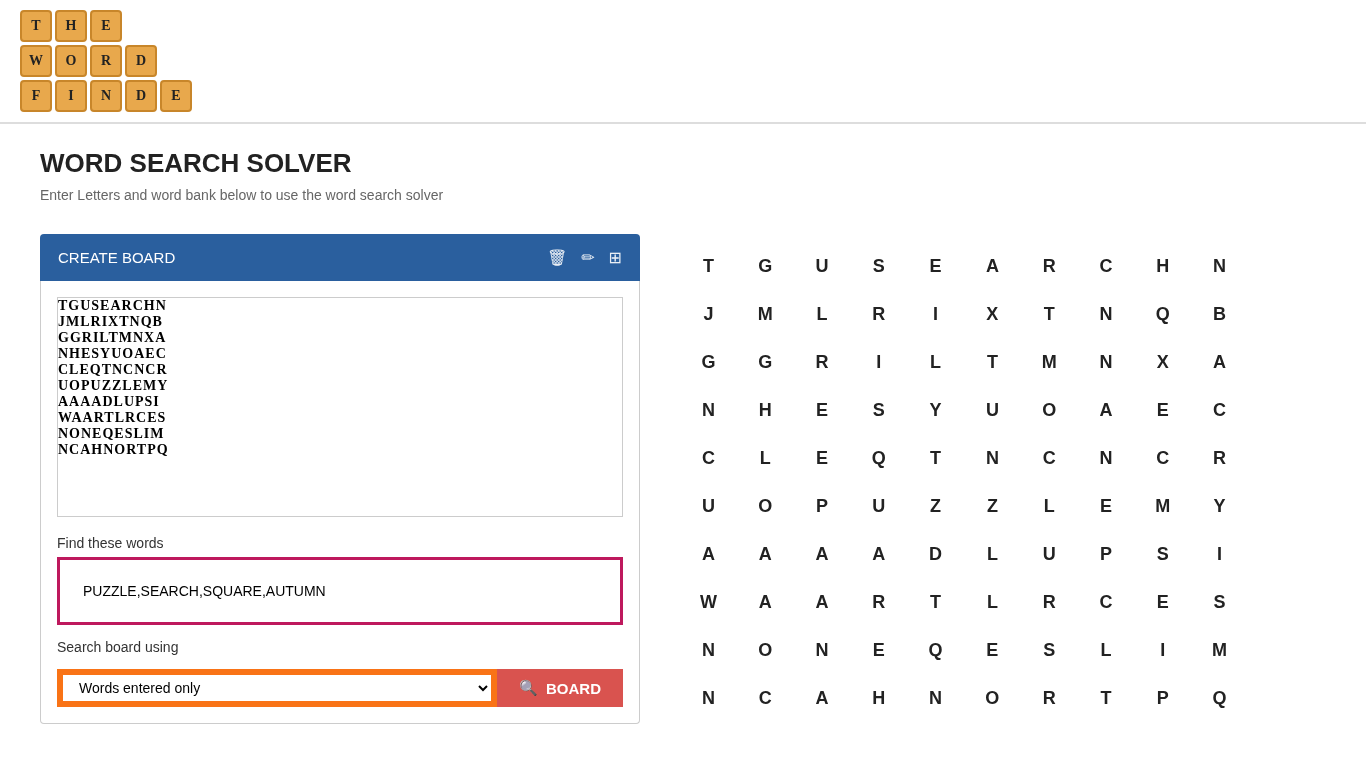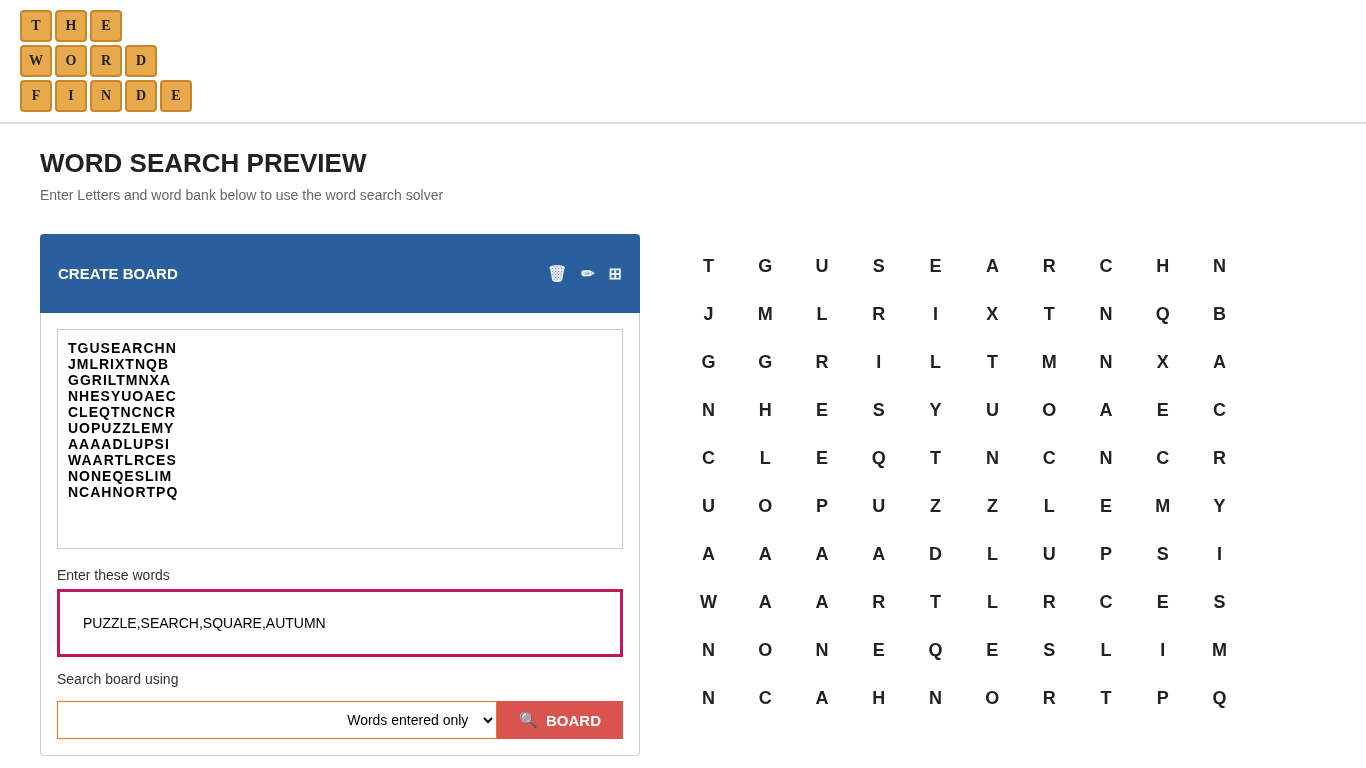--- a/index.html
+++ b/index.html
@@ -65,23 +65,23 @@
       flex: 0 0 600px;
     }
     .panel-right {
       flex: 0 0 600px;
     }
 
     
     .panel-header {
       background: #2a5f9e;
       color: #fff;
-      padding: 30px 18px;
+      padding: 14px 18px;
       font-size: 15px;
-      font-weight: bold;
+      font-weight: normal;
       display: flex;
       align-items: center;
       justify-content: space-between;
       border-radius: 4px 4px 0 0;
     }
     .panel-header-icons {
       display: flex;
       gap: 14px;
     }
     .panel-header-icon {
@@ -98,22 +98,21 @@
       padding: 16px;
       background: #fff;
       border-radius: 0 0 4px 4px;
     }
 
     
     .board-textarea {
       width: 100%;
       height: 220px;
       border: 1px solid #ccc;
-      padding: 10px;
-      font-family: Liberation Sans, sans-serif;
+      font-family: Liberation Serif, serif;
       font-size: 14px;
       font-weight: bold;
       letter-spacing: 1px;
       resize: none;
       outline: none;
     }
 
     .field-label {
       font-size: 14px;
       color: #333;
@@ -130,27 +129,26 @@
     }
 
     .search-row {
       display: flex;
       gap: 0;
       margin-top: 14px;
       align-items: stretch;
     }
     .search-select {
       flex: 1;
-      border: 1px solid #f97316;
+      border: 6px solid #f97316;
       padding: 2px 12px;
       font-size: 14px;
       appearance: auto;
       outline: none;
       background: #fff;
-      text-align: right;
     }
     .find-button {
       background: #d9534f;
       color: #fff;
       border: none;
       padding: 10px 22px;
       font-size: 15px;
       font-weight: bold;
       cursor: pointer;
       display: flex;
@@ -199,21 +197,21 @@
     <div class="tile">F</div>
     <div class="tile">I</div>
     <div class="tile">N</div>
     <div class="tile">D</div>
     <div class="tile">E</div>
   </div>
 
 </div>
 
 <div class="main-content">
-  <h1 class="page-title">WORD SEARCH PREVIEW</h1>
+  <h1 class="page-title">WORD SEARCH SOLVER</h1>
   <p class="page-subtitle">Enter Letters and word bank below to use the word search solver</p>
 
   <div class="columns">
 
     <div class="panel-left">
       <div class="panel-header">
         <span>CREATE BOARD</span>
         <div class="panel-header-icons">
           <span class="panel-header-icon">🗑</span>
           <span class="panel-header-icon">✏</span>
@@ -225,21 +223,21 @@
 JMLRIXTNQB
 GGRILTMNXA
 NHESYUOAEC
 CLEQTNCNCR
 UOPUZZLEMY
 AAAADLUPSI
 WAARTLRCES
 NONEQESLIM
 NCAHNORTPQ</textarea>
 
-        <div class="field-label">Enter these words</div>
+        <div class="field-label">Find these words</div>
         <input class="words-input" type="text" value="PUZZLE,SEARCH,SQUARE,AUTUMN" style="">
 
         <div class="field-label">Search board using</div>
         <div class="search-row">
           <select class="search-select">
             <option>Words entered only</option>
             <option>Dictionary words only</option>
             <option>Words entered + dictionary</option>
           </select>
           <button class="find-button">

